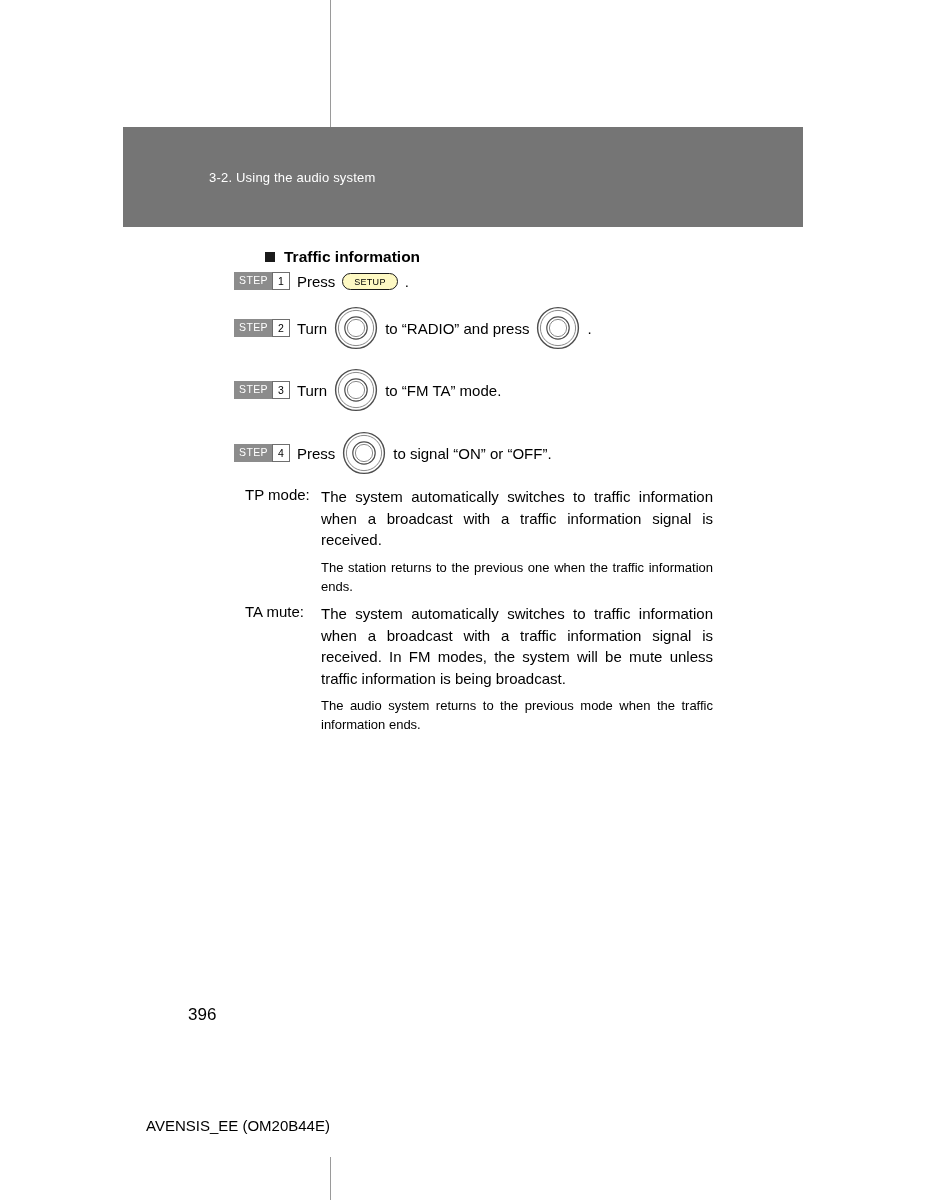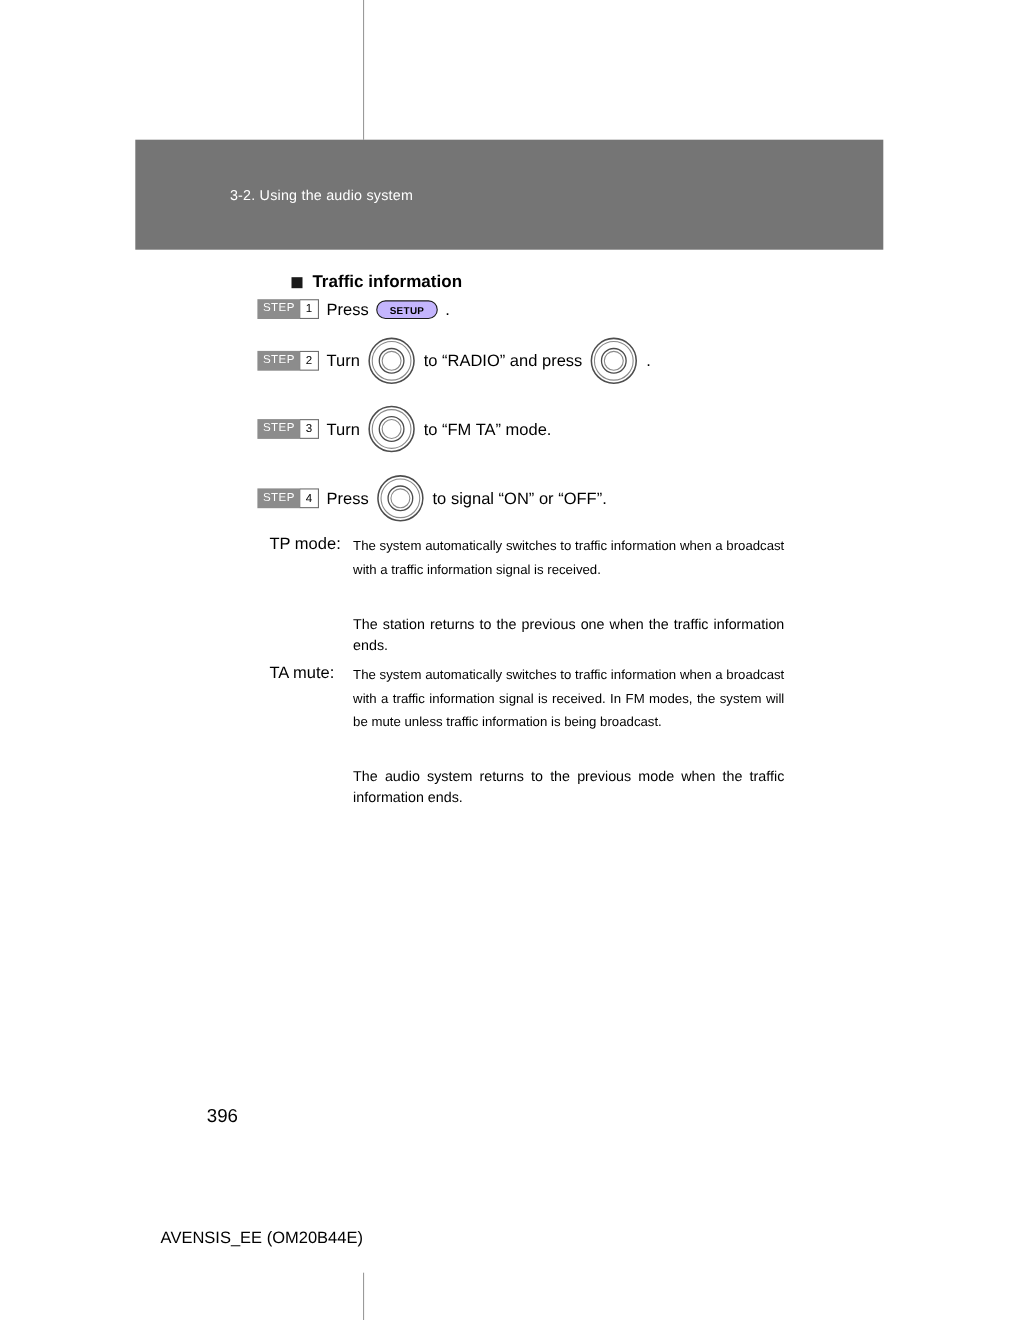--- a/index.html
+++ b/index.html
@@ -29,30 +29,30 @@
     position:absolute; left:234px;
     display:flex; align-items:center; gap:7px;
     font-size:15px; white-space:nowrap;
   }
   .step-badge { display:inline-flex; align-items:stretch; font-size:10.5px; line-height:14px; flex:none; }
   .step-word { background:#8c8c8c; color:#ffffff; padding:1px 4px 1px 5px; letter-spacing:0.4px; }
   .step-num  { background:#ffffff; color:#000; border:1px solid #6e6e6e; padding:1px 5px; }
 
   .setup-btn {
     border:1.6px solid #1a1a1a; border-radius:10px;
-    padding:3px 11px 2px 11px; font-size:9px; font-weight:bold; letter-spacing:0.3px;
-    background:#c4b5fd;
+    padding:3px 11px 2px 11px; font-size:9px; font-weight:normal; letter-spacing:0.3px;
+    background:#fef9c3;
   }
 
   .knob { flex:none; display:block; }
 
   .mode-label { position:absolute; left:245px; font-size:15px; }
   .mode-body {
     position:absolute; left:321px; width:392px;
-    font-size:12px; line-height:21.5px; text-align:justify;
+    font-size:15px; line-height:21.5px; text-align:justify;
   }
   .mode-note {
     position:absolute; left:321px; width:392px;
     font-size:13px; line-height:18.5px; text-align:justify;
   }
 
   .page-number { position:absolute; left:188px; top:1005px; font-size:17px; }
   .footer-text { position:absolute; left:146px; top:1117px; font-size:15px; }
 </style>
 </head>

